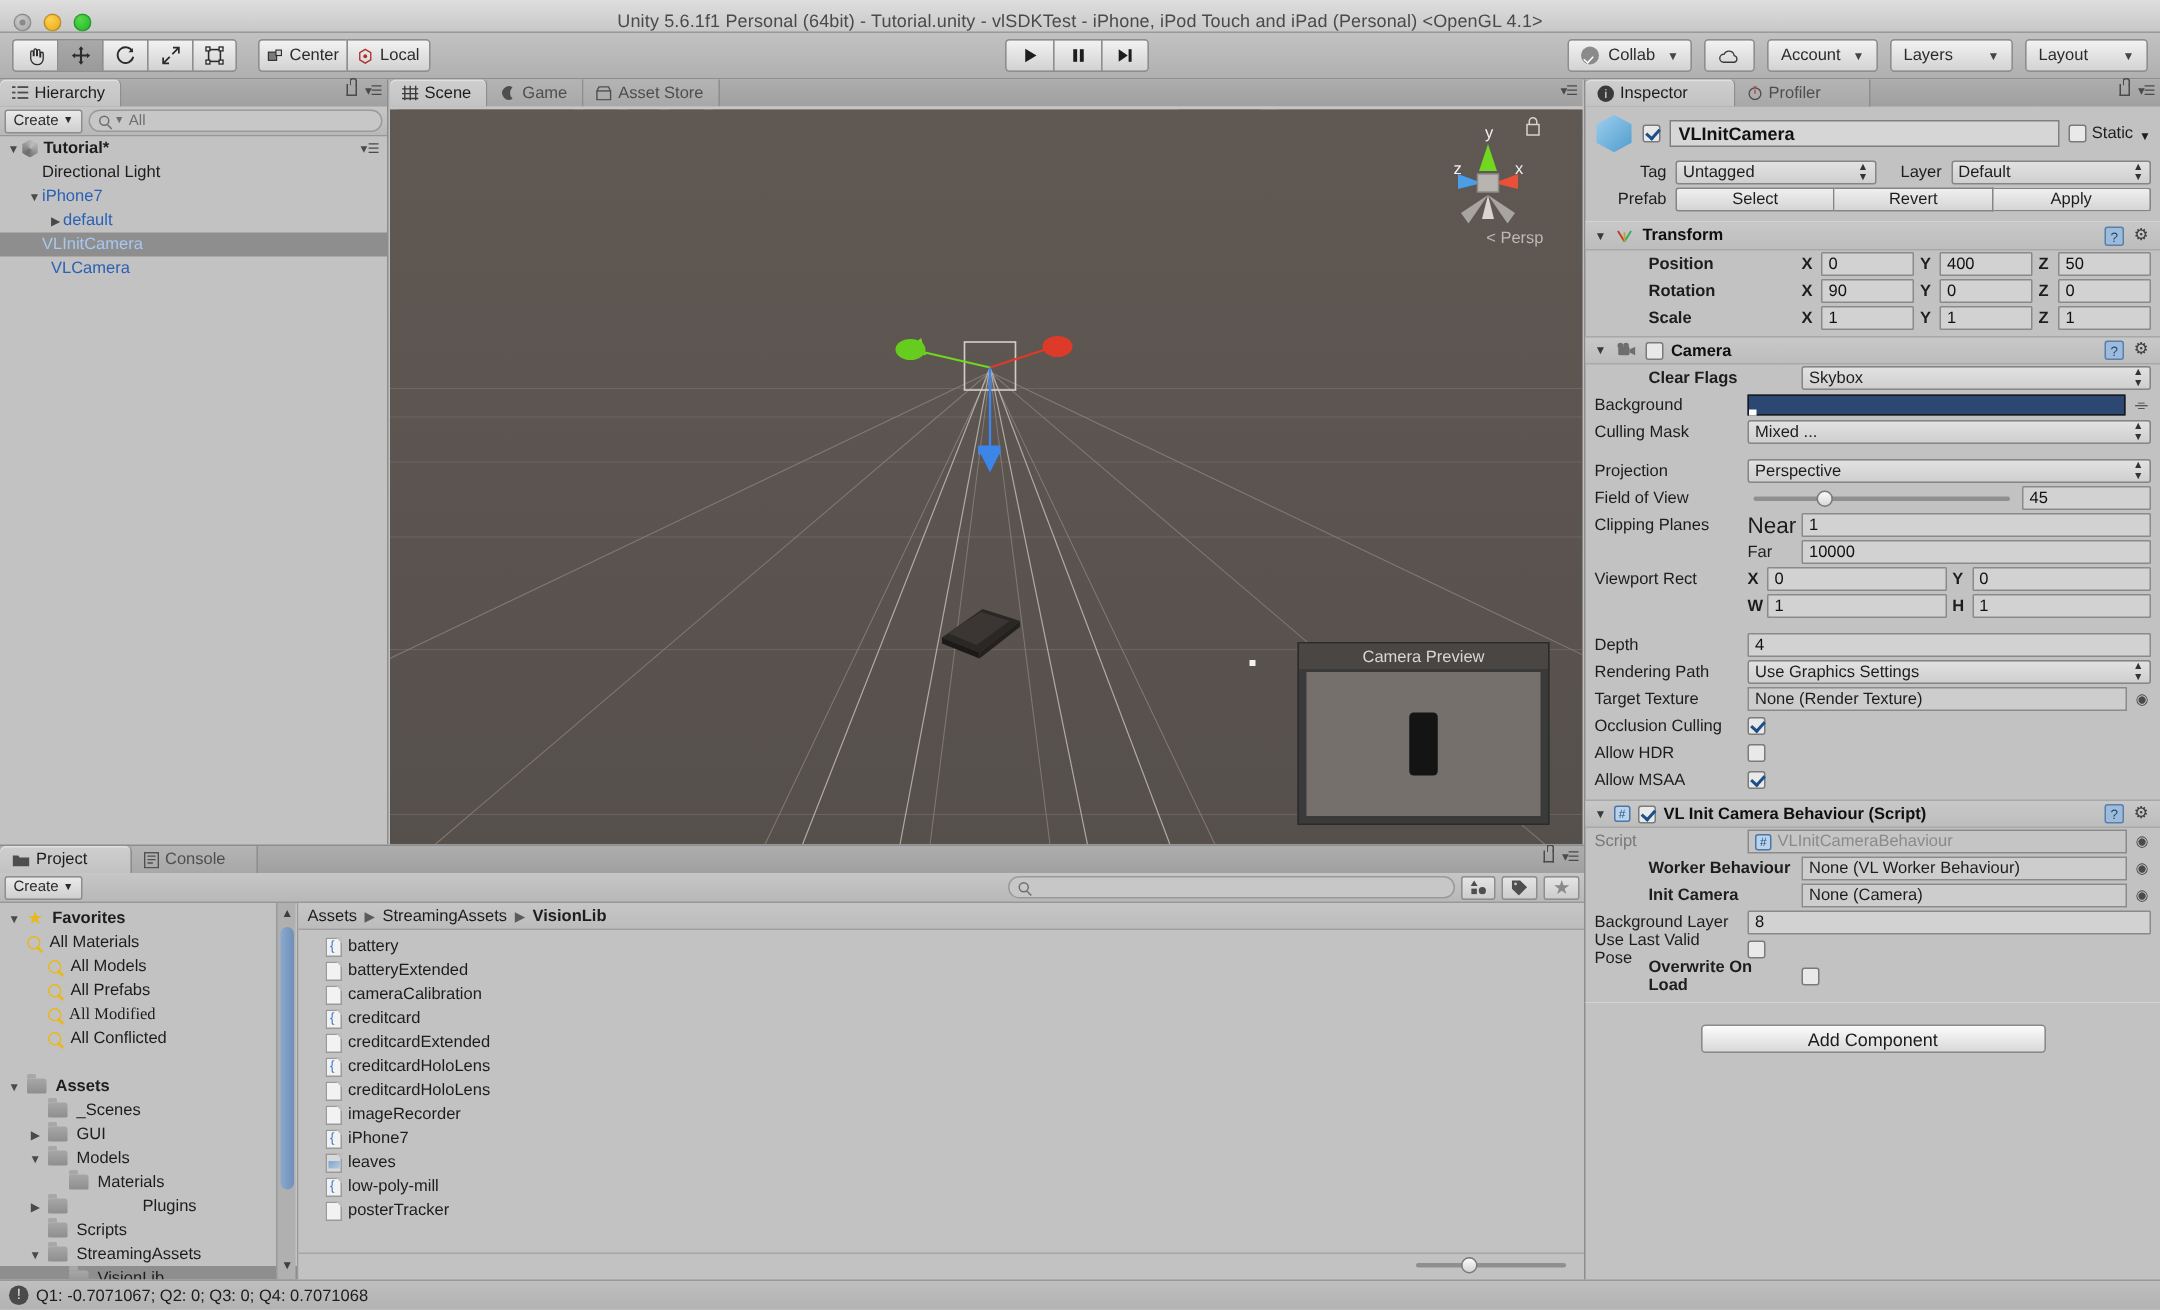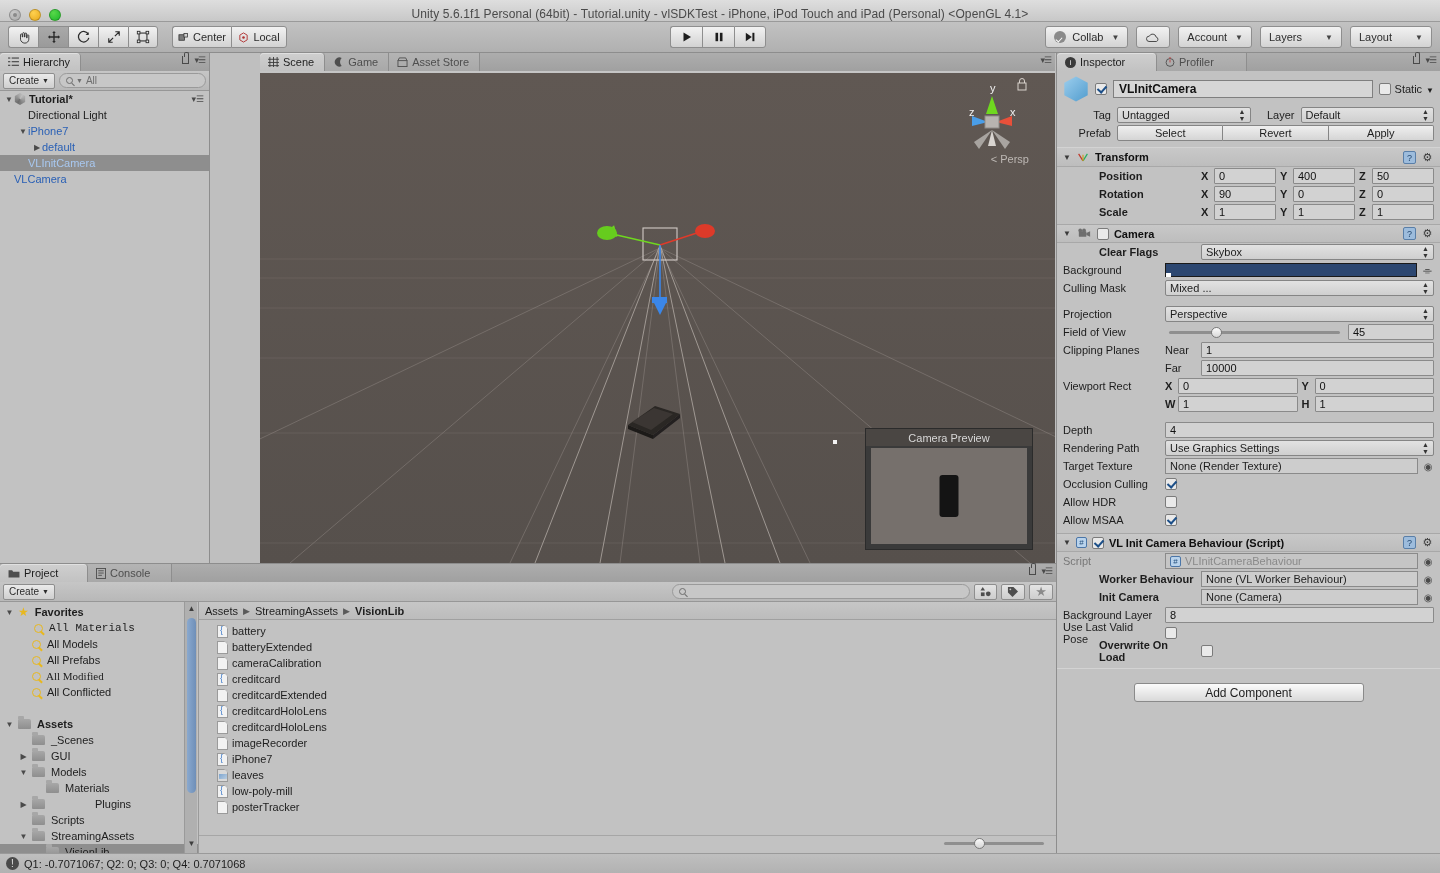--- a/index.html
+++ b/index.html
@@ -101,21 +101,21 @@
   .searchfield {
     flex: 1; height: 15px; border-radius: 8px;
     background: #c7c7c7; border: 1px solid #9a9a9a;
     display:flex; align-items:center; padding: 0 6px; gap:3px;
     font-size: 10px; color:#6e6e6e;
   }
   .mag { width:7px;height:7px;border:1.3px solid #6e6e6e;border-radius:50%;position:relative;display:inline-block;flex:none;}
   .mag::after{content:"";position:absolute;right:-3px;bottom:-2px;width:4px;height:1.3px;background:#6e6e6e;transform:rotate(45deg);}
 
   
-  #hierarchy { left:0; top:53px; width:210px; height:510px; border-right:1px solid #8d8d8d; }
+  #hierarchy { left:0; top:53px; width:259px; height:510px; border-right:1px solid #8d8d8d; }
   .hlist { background:#c2c2c2; height:calc(100% - 38px); overflow:hidden; }
   .hrow { height:16px; display:flex; align-items:center; font-size:11px; color:#1d1d1d; padding-left:4px; }
   .hrow.sel { background:#8e8e8e; }
   .hrow .tri { width:10px; font-size:8px; color:#4a4a4a; flex:none; text-align:center;}
   .hrow .unity-ic {
     width:12px;height:12px;flex:none;margin-right:3px;
     background: conic-gradient(from 210deg, #6b6b6b, #bdbdbd, #6b6b6b);
     clip-path: polygon(50% 0%, 93% 25%, 93% 75%, 50% 100%, 7% 75%, 7% 25%);
   }
   .hrow.prefab { color:#2a60b5; }
@@ -433,21 +433,21 @@
             <span>iPhone7</span>
           </div>
           <div class="hrow prefab" style="padding-left: 32px;">
             <span class="tri">▶</span>
             <span>default</span>
           </div>
           <div class="hrow sel prefab" style="padding-left: 18px;">
             <span class="tri"></span>
             <span>VLInitCamera</span>
           </div>
-          <div class="hrow prefab" style="padding-left: 4px;">
+          <div class="hrow prefab" style="padding-left: 24px;">
             <span class="tri"></span>
             <span>VLCamera</span>
           </div>
         </div>
     </div>
   </div>
 
   <div class="panel" id="sceneview">
     <div class="panel-tabs">
       <div class="ptab active">
@@ -753,21 +753,21 @@
         <span class="pname">Field of View</span>
         <div class="slider-track">
           <div class="slider-knob" style="left:42px"></div>
         </div>
         <div class="num" style="width:86px">
           <span>45</span>
         </div>
       </div>
       <div class="prow">
         <span class="pname">Clipping Planes</span>
-        <span style="width:32px;font-size:11px;color:#1d1d1d">Near</span>
+        <span style="width:32px;font-size:15px;color:#1d1d1d">Near</span>
         <div class="num f1">
             <span>1</span>
           </div>
       </div>
       <div class="prow">
         <span class="pname"></span>
         <span style="width:32px;font-size:11px;color:#1d1d1d">Far</span>
         <div class="num f1">
             <span>10000</span>
           </div>
@@ -932,21 +932,21 @@
     </div>
 
     <div class="proj-body">
       <div class="proj-left">
         <div id="proj-tree" style="padding-top:2px">
             <div class="trow" style="padding-left: 4px;">
               <span class="tri2">▼</span>
               <span class="star-ic">★</span>
               <span class="bold2" style="margin-left: 3px;">Favorites</span>
             </div>
-            <div class="trow" style="padding-left: 20px; font-family: Liberation Mono, monospace;">
+            <div class="trow" style="padding-left: 4px;">
               <span class="tri2"></span>
               <span class="mag2"></span>
               <span style="margin-left: 3px;">All Materials</span>
             </div>
             <div class="trow" style="padding-left: 18px;">
               <span class="tri2"></span>
               <span class="mag2"></span>
               <span style="margin-left: 3px;">All Models</span>
             </div>
             <div class="trow" style="padding-left: 18px;">

